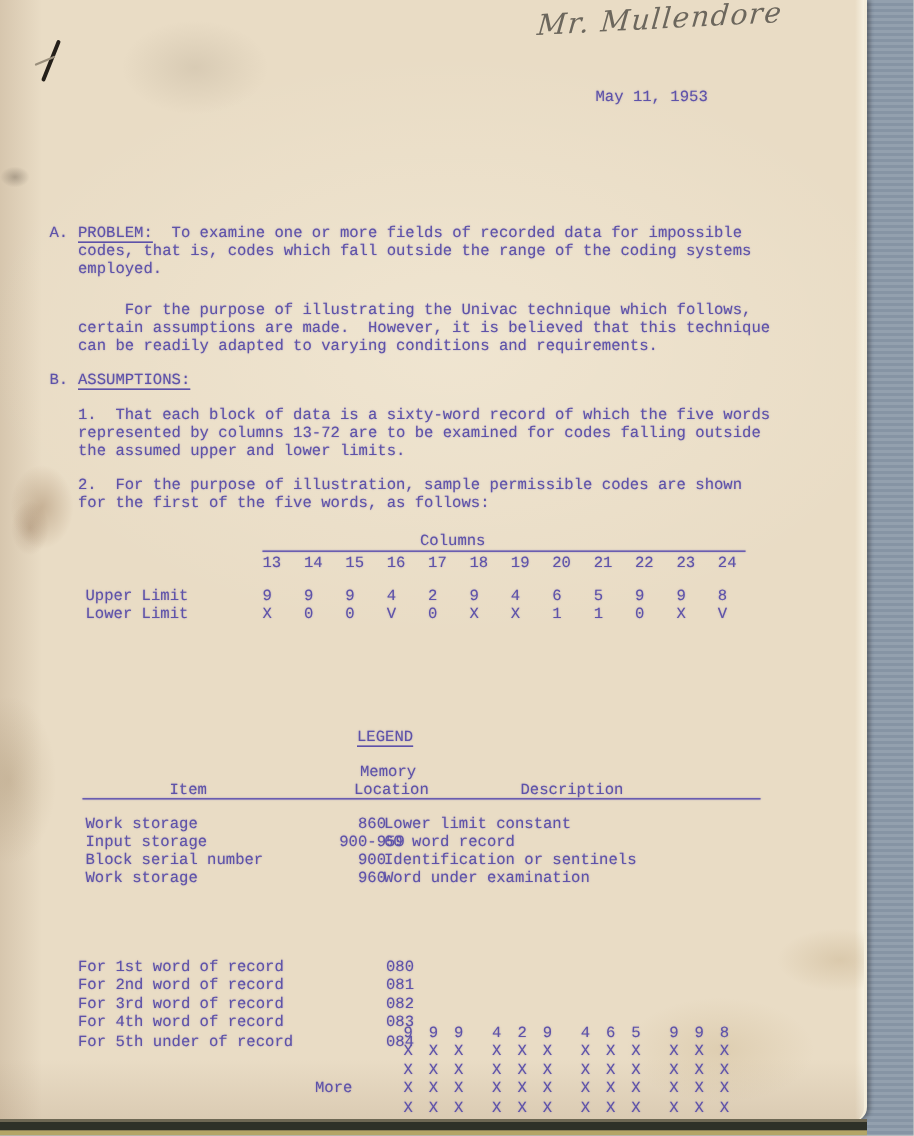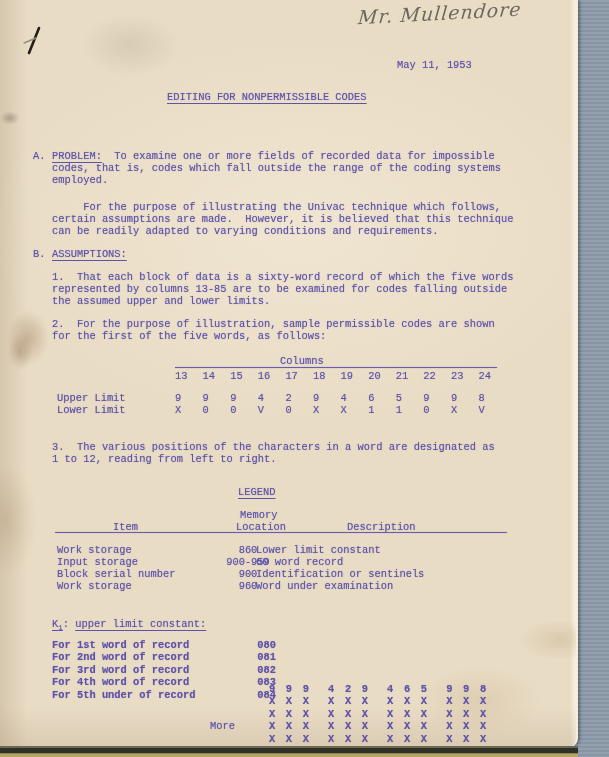--- a/index.html
+++ b/index.html
@@ -32,89 +32,85 @@
   .handwrite{position:absolute;left:358px;top:1px;width:200px;
      font-family:"DejaVu Serif",serif;font-style:italic;font-size:19px;color:#57534b;
      letter-spacing:1px;transform:rotate(-3deg) skewX(-8deg);opacity:.85;white-space:pre;}
   .rule{position:absolute;height:1px;background:#6a5db1;box-shadow:0 0 1px rgba(106,93,177,.7);}
   .cols-row{display:grid;grid-template-columns:repeat(12,27.6px);}
   .cols-row span{}
   .lrow{position:absolute;left:57px;width:462px;height:12px;}
   .lrow .li{position:absolute;left:0;}
   .lrow .lm{position:absolute;left:143px;width:96px;text-align:center;}
   .lrow .ld{position:absolute;left:199px;}
-  .krow{position:absolute;left:52px;width:470px;height:12px;font-weight:bold;}
+  .krow{position:absolute;left:52px;width:470px;height:12px;}
   .krow .ki{position:absolute;left:0;}
   .krow .km{position:absolute;left:166px;width:58px;text-align:right;}
   .krow .kv{position:absolute;left:217px;letter-spacing:2.2px;margin-top:44px;}
   sub.k{font-size:7.5px;vertical-align:-2.5px;}
 </style>
 </head>
 <body>
 
 <div class="scene">
   <div class="backdrop"></div>
 
   <div class="paper">
 
     <div class="handwrite">Mr. Mullendore</div>
     <svg style="position:absolute;left:22px;top:26px" width="24" height="30" viewBox="0 0 24 30">
       <path d="M17,2 L7,27" stroke="#241f19" stroke-width="2.6" fill="none" stroke-linecap="round"></path>
       <path d="M2,17 L14,12" stroke="#9a8f7c" stroke-width="1.5" fill="none" stroke-linecap="round"></path>
     </svg>
 
     <div class="t" style="left:397px;top:59px">May 11, 1953</div>
-    <div class="t u" style="left:167px;top:91px">EDITING FOR NONPERMISSIBLE CODES</div>
 
     <div class="t" style="left:33px;top:150px">A.</div>
     <div class="t" style="left:52px;top:201px">     For the purpose of illustrating the Univac technique which follows,
 certain assumptions are made.  However, it is believed that this technique
 can be readily adapted to varying conditions and requirements.</div>
     <div class="t" style="left:52px;top:150px"><span class="u">PROBLEM:</span><span>  To examine one or more fields of recorded data for impossible
 codes, that is, codes which fall outside the range of the coding systems
 employed.</span></div>
 
     <div class="t" style="left:33px;top:248px">B.</div>
     <div class="t u" style="left:52px;top:248px">ASSUMPTIONS:</div>
     <div class="t" style="left:52px;top:271px">1.  That each block of data is a sixty-word record of which the five words
-represented by columns 13-85 are to be examined for codes falling outside
+represented by columns 13-72 are to be examined for codes falling outside
 the assumed upper and lower limits.</div>
     <div class="t" style="left:52px;top:318px">2.  For the purpose of illustration, sample permissible codes are shown
 for the first of the five words, as follows:</div>
 
     <div class="t" style="left:280px;top:355px">Columns</div>
     <div class="rule" style="left:175px;top:367px;width:322px"></div>
     <div class="t cols-row" style="left:175px;top:370px">
       <span>13</span><span>14</span><span>15</span><span>16</span><span>17</span><span>18</span><span>19</span><span>20</span><span>21</span><span>22</span><span>23</span><span>24</span>
     </div>
     <div class="t" style="left:57px;top:392px">Upper Limit</div>
     <div class="t cols-row" style="left:175px;top:392px">
       <span>9</span><span>9</span><span>9</span><span>4</span><span>2</span><span>9</span><span>4</span><span>6</span><span>5</span><span>9</span><span>9</span><span>8</span>
     </div>
     <div class="t" style="left:57px;top:404px">Lower Limit</div>
     <div class="t cols-row" style="left:175px;top:404px">
       <span>X</span><span>0</span><span>0</span><span>V</span><span>0</span><span>X</span><span>X</span><span>1</span><span>1</span><span>0</span><span>X</span><span>V</span>
     </div>
 
-    <div class="t" style="left:52px;top:441px">3.  The various positions of the characters in a word are designated as
-1 to 12, reading from left to right.</div>
 
     <div class="t u" style="left:238px;top:486px">LEGEND</div>
     <div class="t" style="left:240px;top:509px">Memory</div>
     <div class="t" style="left:113px;top:521px">Item</div>
     <div class="t" style="left:236px;top:521px">Location</div>
     <div class="t" style="left:347px;top:521px">Description</div>
     <div class="rule" style="left:55px;top:532px;width:452px"></div>
 
     <div class="t lrow" style="top:544px"><span class="li">Work storage</span><span class="lm">860</span><span class="ld">Lower limit constant</span></div>
     <div class="t lrow" style="top:556px"><span class="li">Input storage</span><span class="lm">900-959</span><span class="ld">60 word record</span></div>
     <div class="t lrow" style="top:568px"><span class="li">Block serial number</span><span class="lm">900</span><span class="ld">Identification or sentinels</span></div>
     <div class="t lrow" style="top:580px"><span class="li">Work storage</span><span class="lm">960</span><span class="ld">Word under examination</span></div>
 
-    <div class="t" style="left:52px;top:618px"><span class="u"><span>K</span><sub class="k">1</sub></span><span>: </span><span class="u">upper limit constant:</span></div>
 
     <div class="t krow" style="top:639px"><span class="ki">For 1st word of record</span><span class="km">080</span><span class="kv">9 9 9  4 2 9  4 6 5  9 9 8</span></div>
     <div class="t krow" style="top:651px"><span class="ki">For 2nd word of record</span><span class="km">081</span><span class="kv">X X X  X X X  X X X  X X X</span></div>
     <div class="t krow" style="top:664px"><span class="ki">For 3rd word of record</span><span class="km">082</span><span class="kv">X X X  X X X  X X X  X X X</span></div>
     <div class="t krow" style="top:676px"><span class="ki">For 4th word of record</span><span class="km">083</span><span class="kv">X X X  X X X  X X X  X X X</span></div>
     <div class="t krow" style="top:689px"><span class="ki">For 5th under of record</span><span class="km">084</span><span class="kv">X X X  X X X  X X X  X X X</span></div>
 
     <div class="t" style="left:210px;top:720px">More</div>
   </div>
 

